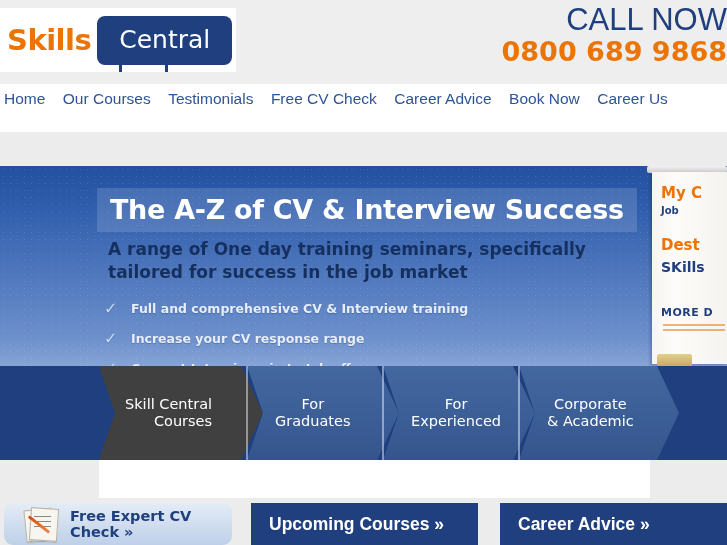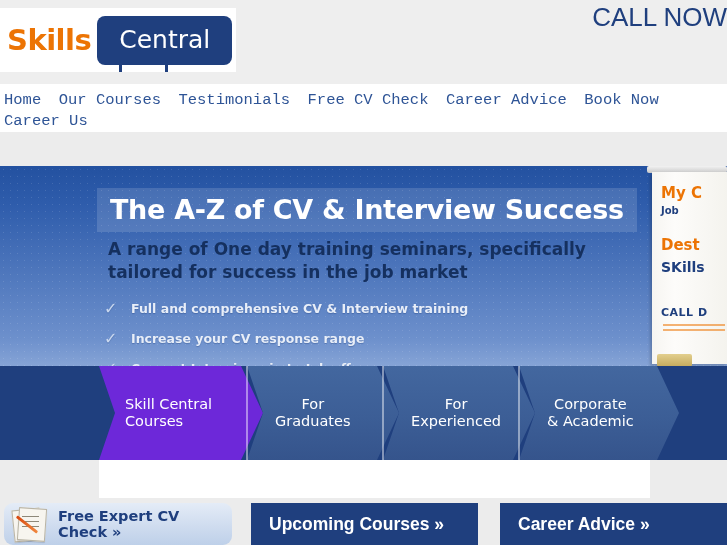--- a/index.html
+++ b/index.html
@@ -69,21 +69,21 @@
 
   .callnow {
     position: absolute;
     right: 0; top: 4px;
     text-align: right;
     line-height: 1;
   }
   .callnow-label {
     color: #1f3f7e;
     font-family: "Liberation Sans", sans-serif;
-    font-size: 26px;
+    font-size: 31px;
     letter-spacing: 0px;
     display: block;
   }
   .callnow-number {
     color: #ec7404;
     font-family: "DejaVu Sans", sans-serif;
     font-size: 27px;
     font-weight: bold;
     display: block;
     margin-top: 3px;
@@ -100,21 +100,21 @@
     box-sizing: border-box;
   }
   .nav-list {
     margin: 0; padding: 0 0 0 4px;
     list-style: none;
     line-height: 20px;
   }
   .nav-item {
     display: inline-block;
     color: #2e5496;
-    font-family: Liberation Mono, monospace;
+    font-family: Liberation Sans, sans-serif;
     font-size: 15.5px;
     margin-right: 13px;
     cursor: pointer;
     white-space: nowrap;
   }
 
   
   .hero {
     position: absolute;
     top: 166px; left: 0;
@@ -271,22 +271,23 @@
     align-items: center;
     box-sizing: border-box;
     cursor: pointer;
     color: #ffffff;
     font-family: "DejaVu Sans", sans-serif;
     font-size: 14.5px;
     line-height: 17px;
   }
   .tab span { position: relative; z-index: 2; }
   .tab-active {
-    background: #6d28d9;
+    background: #404040;
     clip-path: polygon(0 0, calc(100% - 22px) 0, 100% 50%, calc(100% - 22px) 100%, 0 100%, 16px 50%);
+    text-align: right;
   }
   .tab-normal {
     background: linear-gradient(to bottom, #43679f 0%, #3c5e96 55%, #35548c 100%);
     clip-path: polygon(0 0, calc(100% - 22px) 0, 100% 50%, calc(100% - 22px) 100%, 0 100%, 16px 50%);
     text-align: center;
   }
   .tab-sep {
     position: absolute;
     top: 0;
     width: 2px;
@@ -331,21 +332,21 @@
     display: flex;
     align-items: center;
     cursor: pointer;
     box-sizing: border-box;
   }
   .promo-light {
     left: 4px;
     width: 228px;
     background: linear-gradient(to bottom, #e4ecf7 0%, #cfdcef 55%, #bed0e9 100%);
     border-radius: 9px;
-    padding-left: 8px;
+    padding-left: 20px;
   }
   .promo-light .promo-label {
     color: #1f3f7e;
     font-family: "DejaVu Sans", sans-serif;
     font-size: 14.5px;
     font-weight: bold;
     margin-left: 8px;
   }
   .cv-doc-icon {
     width: 38px; height: 34px;
@@ -390,20 +391,21 @@
 </head>
 <body>
 
 <div class="header">
   <div class="logo-wrap">
     <span class="logo-skills">Skills</span>
     <span class="logo-central-box">Central</span>
   </div>
   <div class="callnow">
     <span class="callnow-label">CALL NOW</span>
+    <span class="callnow-number">0800 689 9868</span>
   </div>
 </div>
 
 <div class="nav">
   <ul class="nav-list">
     <li class="nav-item">Home</li>
     <li class="nav-item">Our Courses</li>
     <li class="nav-item">Testimonials</li>
     <li class="nav-item">Free CV Check</li>
     <li class="nav-item">Career Advice</li>
@@ -437,21 +439,21 @@
     </li>
   </ul>
 
   <div class="flipchart">
     <div class="fc-toprail"></div>
     <div class="fc-paper">
       <div class="fc-line fc-l1">My C</div>
       <div class="fc-line fc-l2">Job</div>
       <div class="fc-line fc-l3">Dest</div>
       <div class="fc-line fc-l4">SKills</div>
-      <div class="fc-line fc-l5">CALL D</div>
+      <div class="fc-line fc-l5">MORE D</div>
       <div class="fc-small">
           <i></i>
           <i></i>
         </div>
     </div>
     <div class="fc-marker"></div>
     <div class="fc-tray"></div>
     <div class="fc-leg"></div>
     <div class="fc-foot"></div>
   </div>

